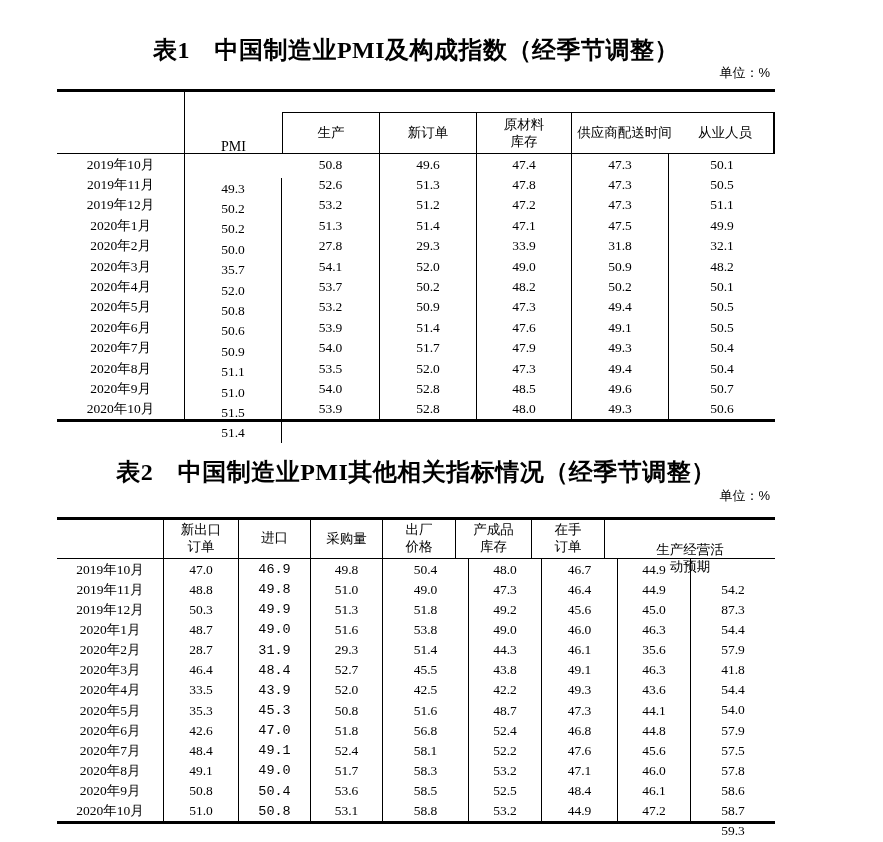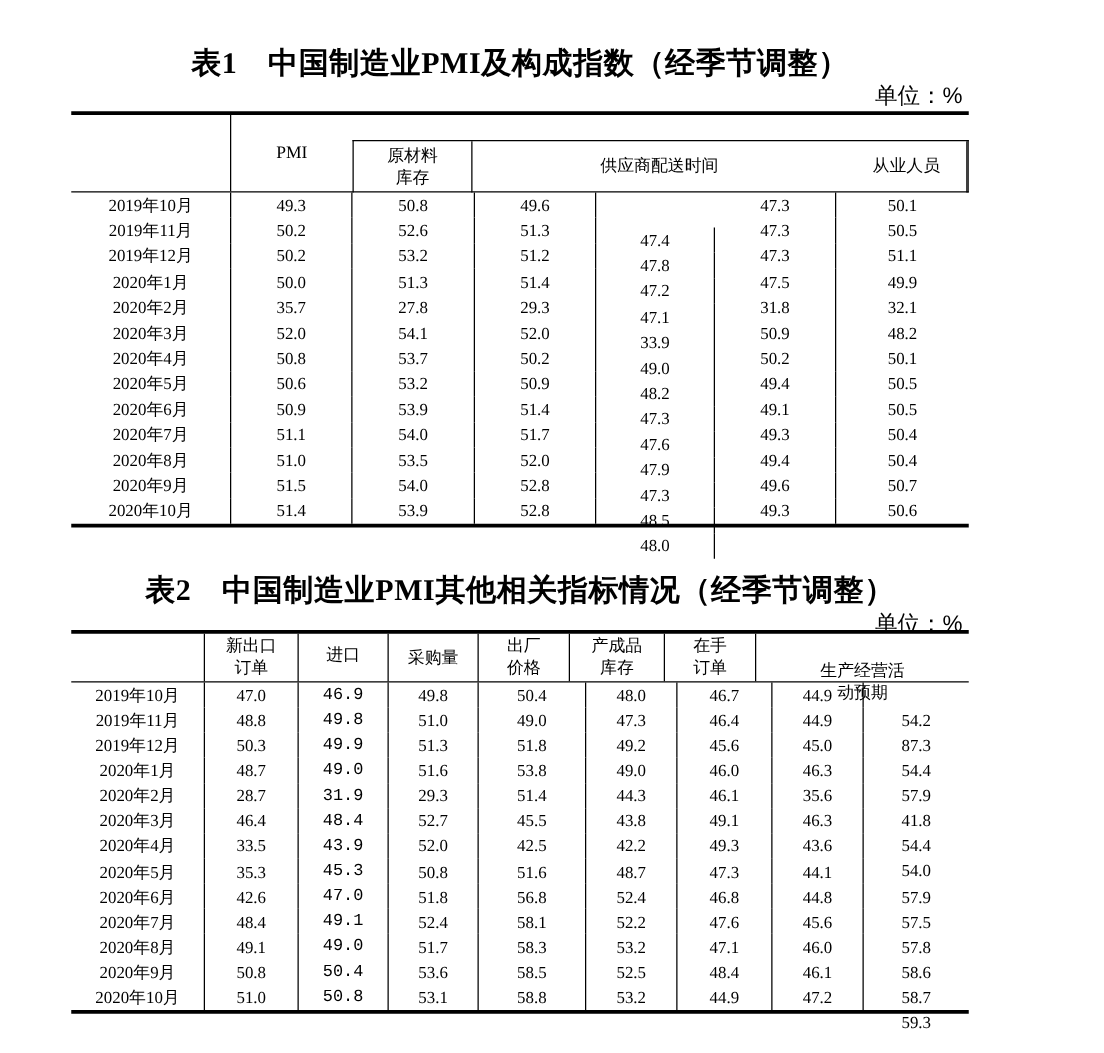--- a/index.html
+++ b/index.html
@@ -19,34 +19,34 @@
     font-size: 24px; font-weight: bold;
     letter-spacing: 0.5px;
     white-space: pre;
   }
   #t1-title { top: 34px; }
   #t2-title { top: 456px; }
 
   .unit-label {
     position: absolute; left: 57px; width: 713px;
     text-align: right;
-    font-size: 18px;
+    font-size: 13px;
     font-family: "Liberation Sans", "DejaVu Sans", sans-serif;
   }
   #t1-unit { top: 64px; }
   #t2-unit { top: 487px; }
 
   .tbl {
     position: absolute; left: 57px; width: 718px;
     border-top: 3px solid #000;
     border-bottom: 3px solid #000;
     background: #fff;
   }
   #table1 { top: 89px; }
-  #table2 { top: 504px; }
+  #table2 { top: 517px; }
 
   .hdr { display: flex; border-bottom: 1px solid #000; }
   #table1 .hdr { height: 62px; }
   #table2 .hdr { height: 39px; }
 
   .cell {
     border-right: 1px solid #000;
     display: flex; align-items: center; justify-content: center;
     text-align: center;
     font-size: 13.5px;
@@ -58,24 +58,24 @@
     white-space: pre-line;
     line-height: 1.25;
   }
   .pmi-cell {
     font-family: "Liberation Serif", "DejaVu Serif", serif;
     font-size: 14px;
   }
 
   
   .t1c0 { width: 128px; }
-  .t1c1 { width: 97px; }
+  .t1c1 { width: 97px; margin-top: 24px; }
   .t1c2 { width: 98px; }
   .t1c3 { width: 97px; }
-  .t1c4 { width: 95px; margin-top: 28px; }
+  .t1c4 { width: 95px; }
   .t1c5 { width: 97px; }
   .t1c6 { flex: 1; border-right: none; }
 
   
   .subgroup {
     flex: 1; display: flex;
     margin-top: 20px;
     border: 1px solid #000;
     border-bottom: none;
     height: 42px;
@@ -109,20 +109,22 @@
 
   <div class="tbl-title" id="t1-title">表1　中国制造业PMI及构成指数（经季节调整）</div>
 
   <div class="unit-label" id="t1-unit">单位：%</div>
 
   <div class="tbl" id="table1">
     <div class="hdr">
       <div class="cell hcell t1c0"></div>
       <div class="cell pmi-cell t1c1" style="border-right:none;">PMI</div>
       <div class="subgroup" id="t1-subgroup">
+          <div class="cell hcell s0">生产</div>
+          <div class="cell hcell s1">新订单</div>
           <div class="cell hcell s2">原材料
 库存</div>
           <div class="cell hcell s4">供应商配送时间</div>
           <div class="cell hcell s3">从业人员</div>
         </div>
     </div>
     <div id="t1-body">
         <div class="trow">
           <div class="cell t1c0">2019年10月</div>
           <div class="cell t1c1">49.3</div>

